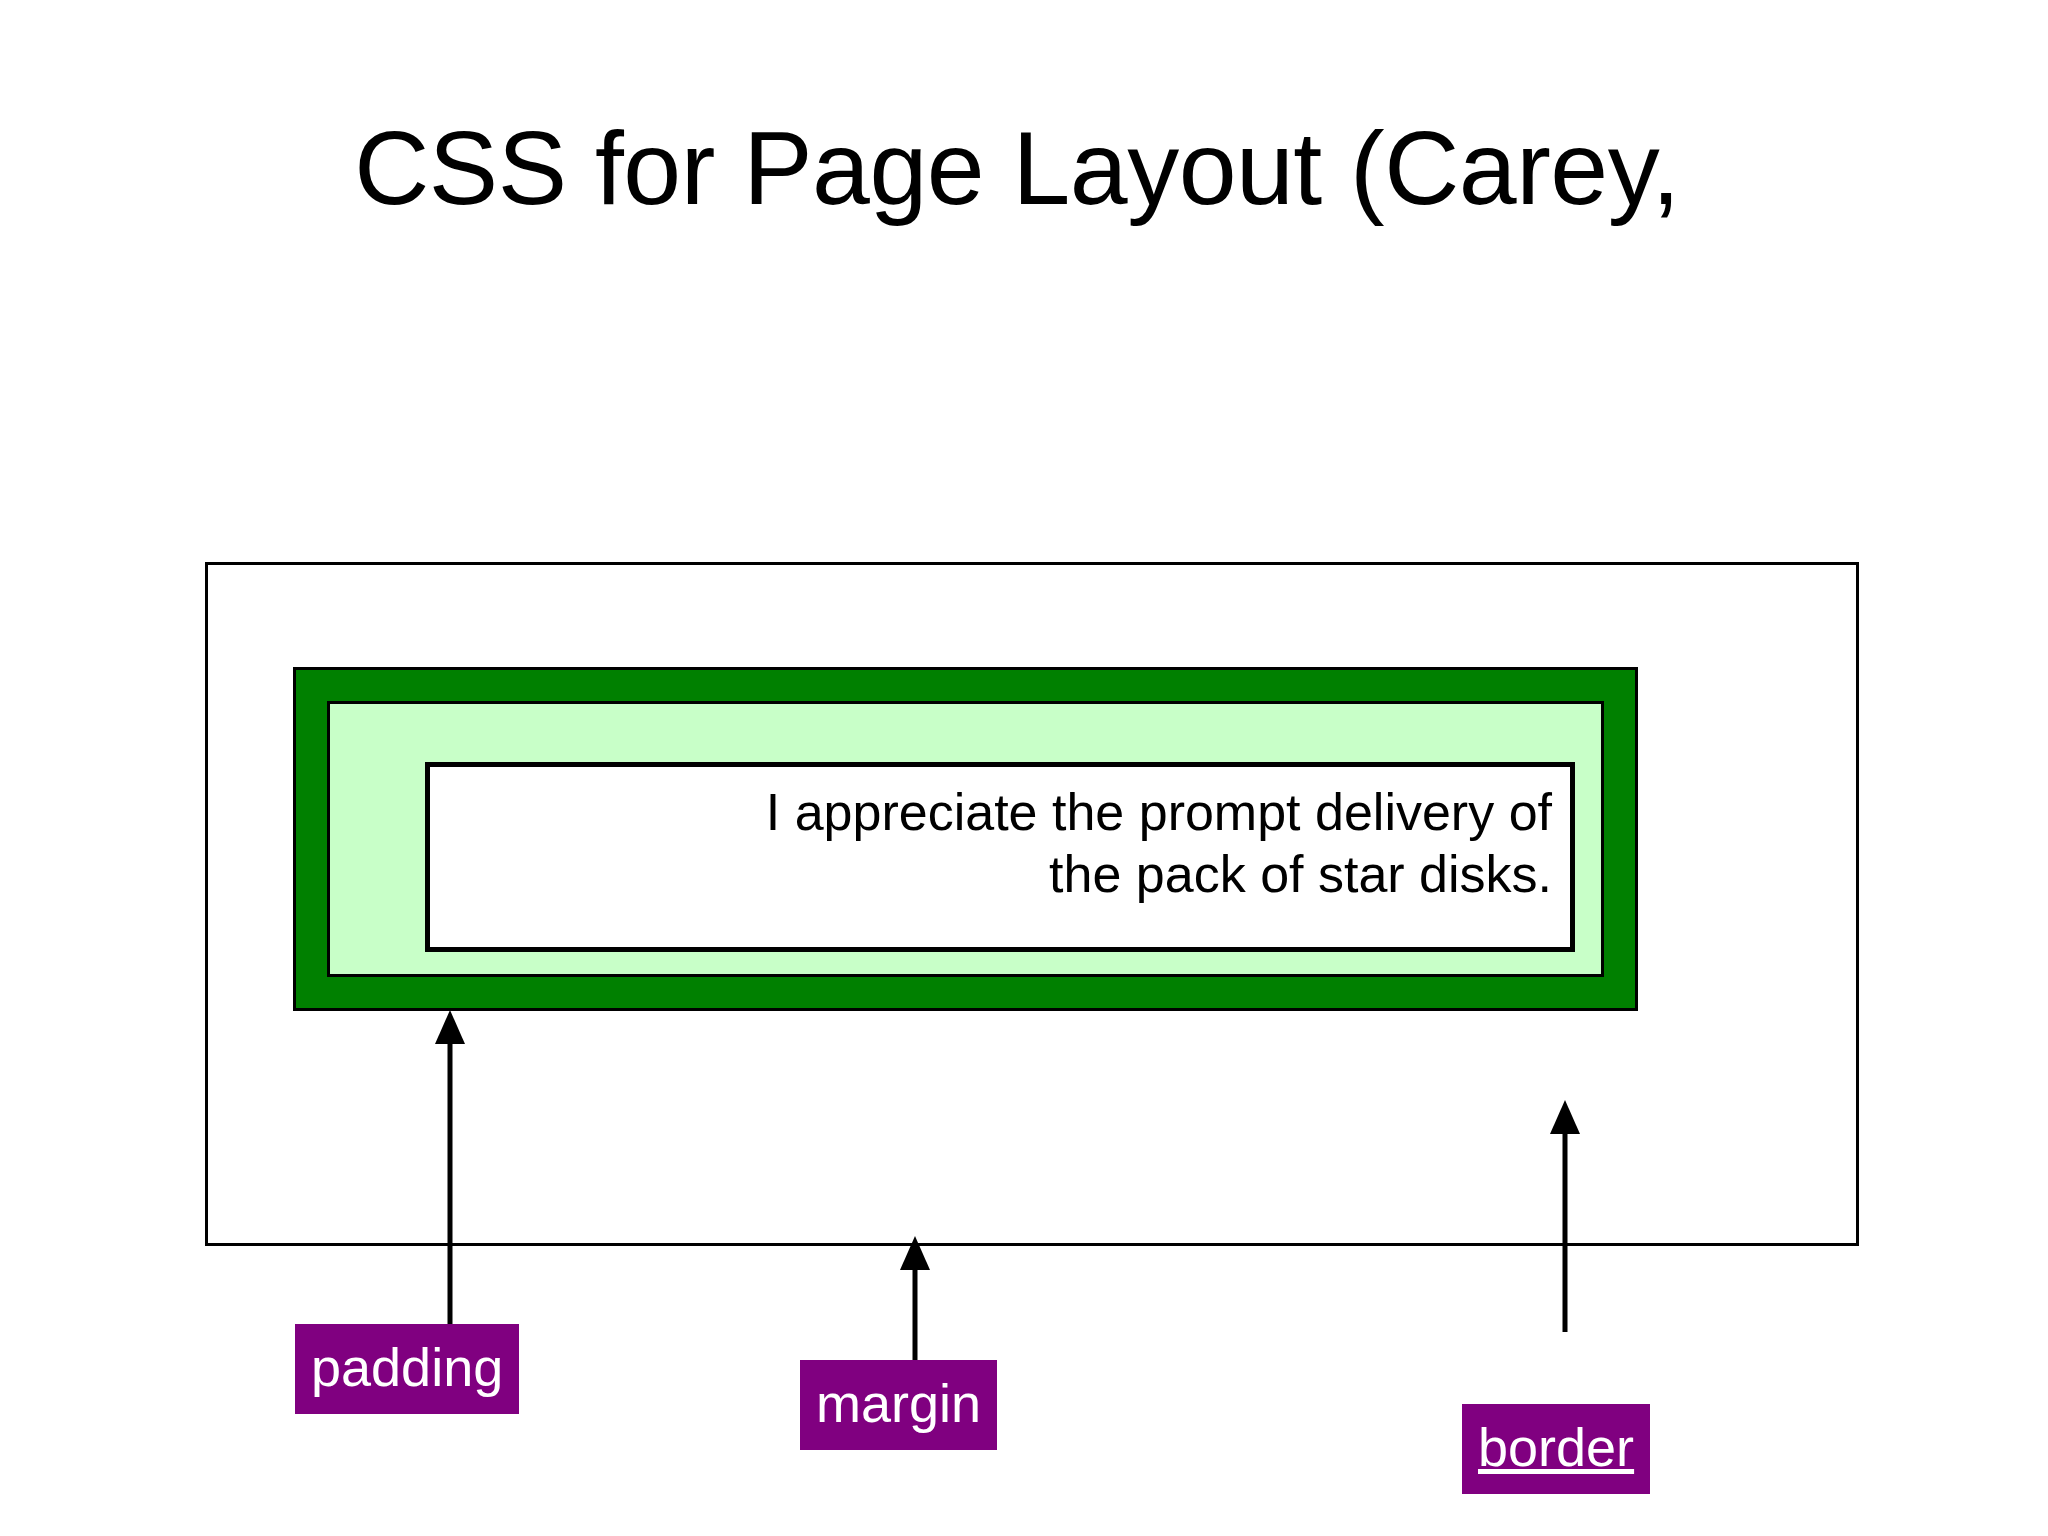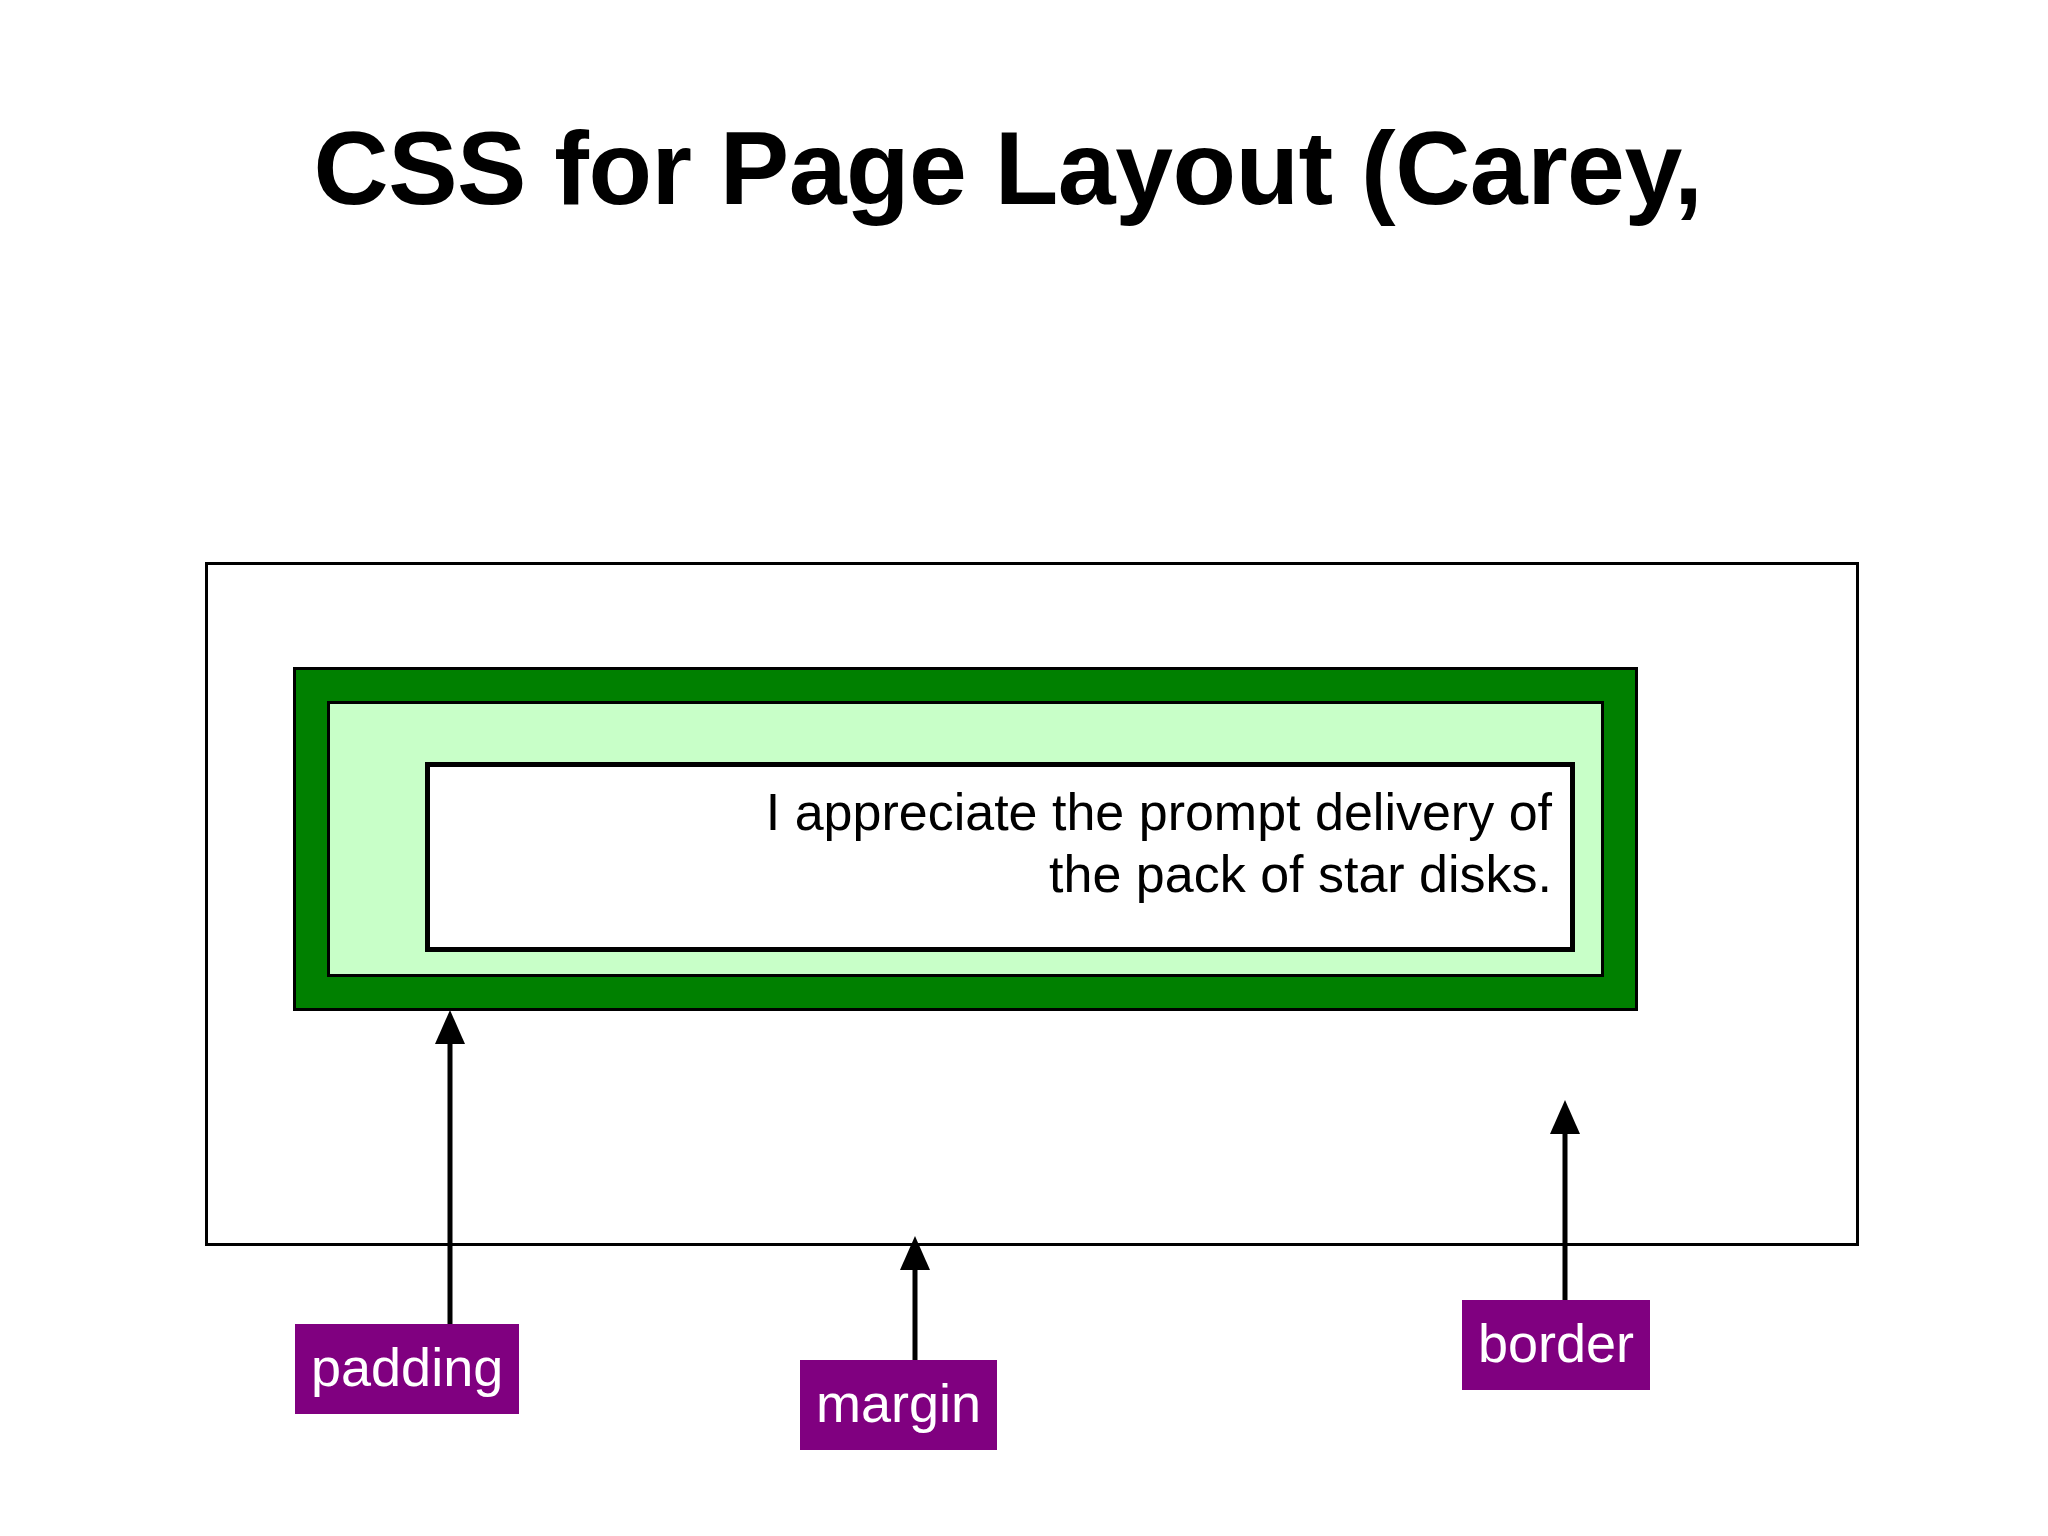--- a/index.html
+++ b/index.html
@@ -11,28 +11,28 @@
     width: 2048px;
     height: 1536px;
     position: relative;
     font-family: "Liberation Sans", sans-serif;
     overflow: hidden;
   }
 
   
   #slide-title {
     position: absolute;
-    left: 104px;
+    left: 113px;
     top: 110px;
     width: 1808px;
     text-align: center;
     font-size: 104px;
     line-height: 1.13;
     color: #000000;
-    font-weight: bold;
+    font-weight: normal;
     letter-spacing: -0.5px;
   }
   #slide-title .title-line {
     display: block;
     white-space: pre;
   }
 
   
   #box-model-diagram {
     position: absolute;
@@ -102,21 +102,21 @@
     position: absolute;
     background: #800080;
     color: #ffffff;
     font-size: 54px;
     line-height: 1.0;
     padding: 16px 16px 20px 16px;
     white-space: nowrap;
   }
   #label-padding { left: 295px;  top: 1324px; }
   #label-margin  { left: 800px;  top: 1360px; }
-  #label-border  { left: 1462px; top: 1300px; }
+  #label-border  { left: 1462px; top: 1404px; text-decoration: underline; }
 
   
   .leader-arrow {
     position: absolute;
     overflow: visible;
   }
   .leader-arrow line {
     stroke: #000000;
     stroke-width: 5;
   }

